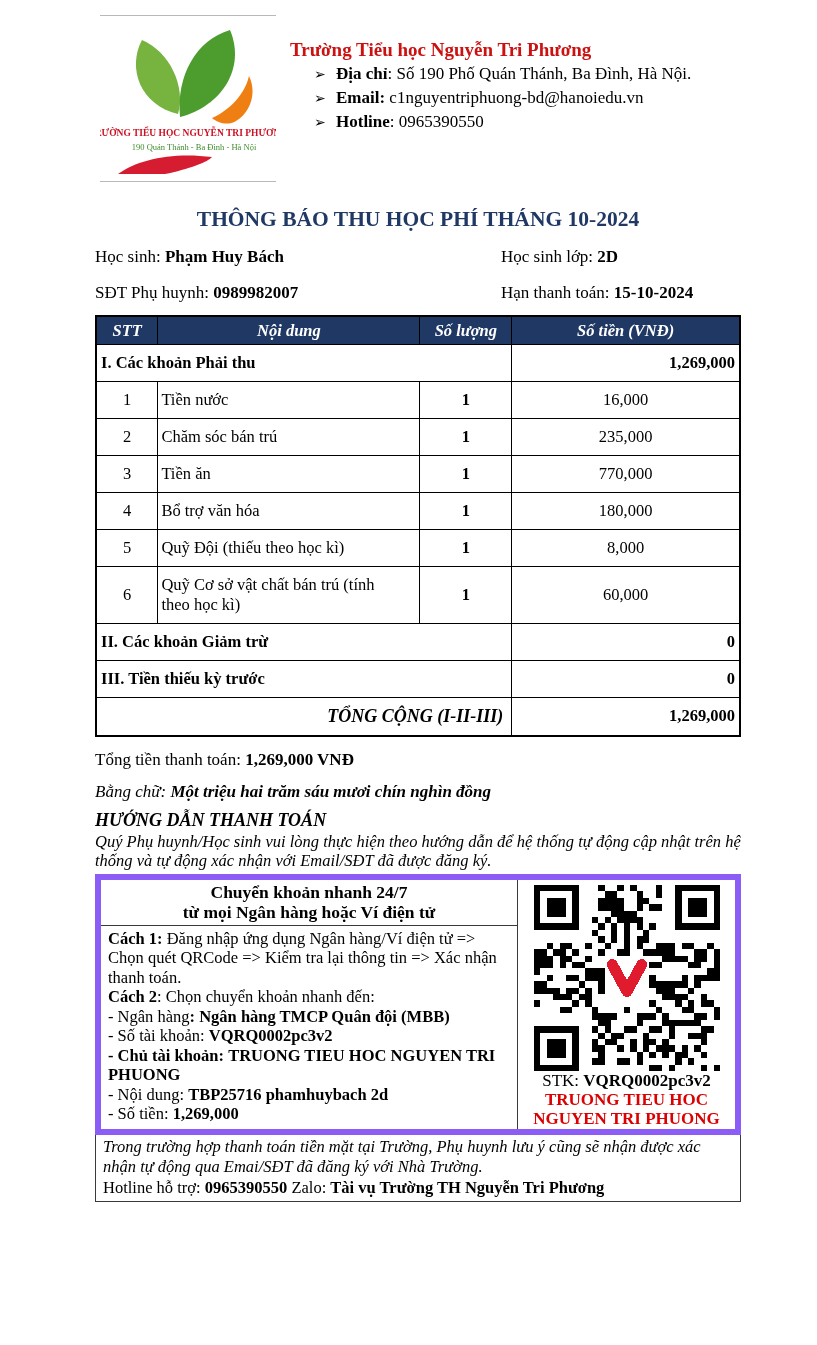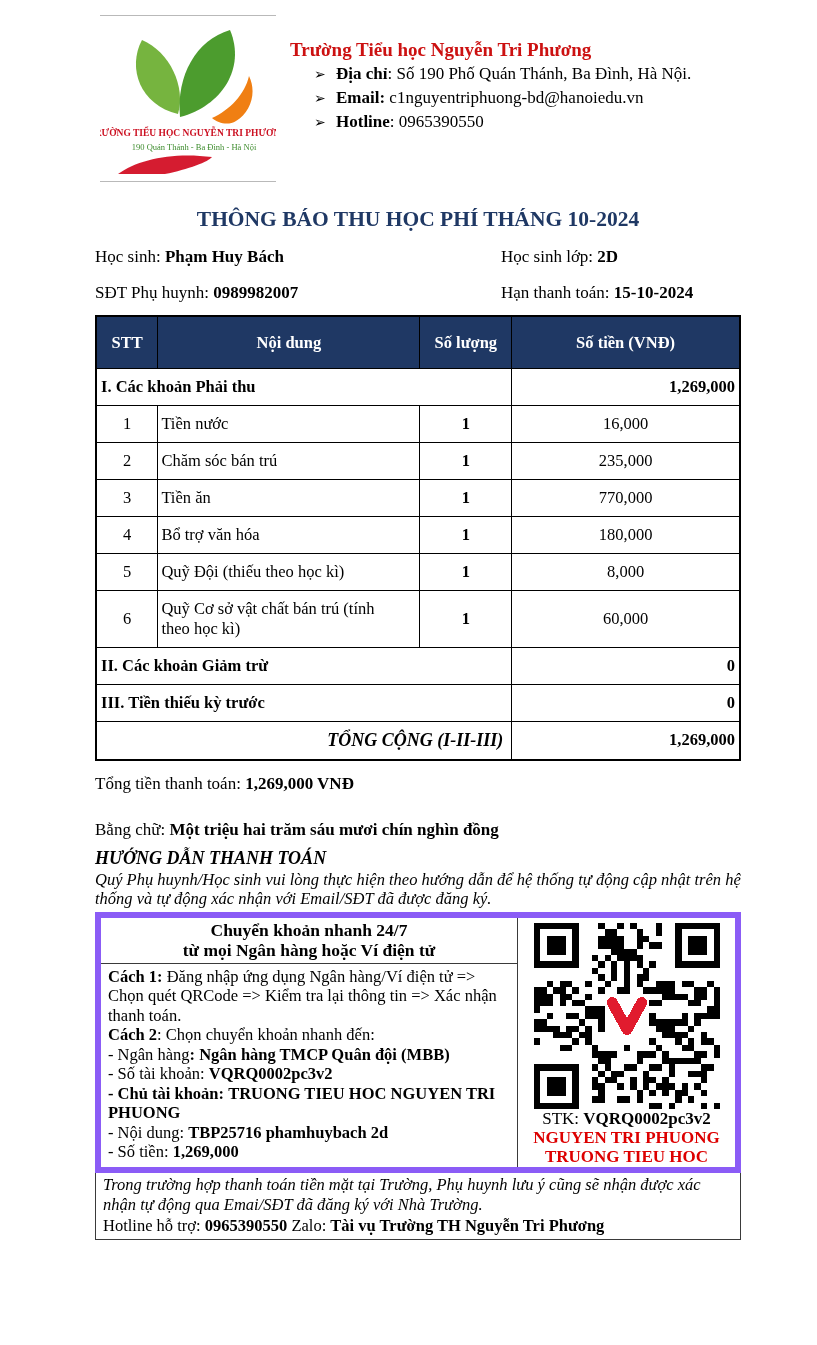--- a/index.html
+++ b/index.html
@@ -51,26 +51,26 @@
     text-align: center; vertical-align: middle; line-height: 19px; padding: 2px 3px;
   }
   td.c { text-align: center; }
   td.qty { text-align: center; font-weight: bold; }
   td.amt { text-align: center; }
   tr.section td.lbl-cell { font-weight: bold; padding-left: 4px; }
   tr.section td.amt-cell { font-weight: bold; text-align: right; padding-right: 4px; }
   tr.total-row td.lbl-cell { font-weight: bold; font-style: italic; text-align: right; font-size: 18px; padding-right: 8px; }
   tr.total-row td.amt-cell { font-weight: bold; text-align: right; padding-right: 4px; }
   table.fee-table td { height: 21px; }
-  table.fee-table tr.hdr th { height: 52px; }
+  table.fee-table tr.hdr th { height: 28px; font-style: italic; }
 
   
   .totals { font-size: 17px; }
   .line-total { margin-top: 13px; }
-  .line-words { margin-top: 26px; }
+  .line-words { margin-top: 12px; font-style: italic; }
   .line-words b { font-weight: bold; }
   .guide-title { margin-top: 8px; font-weight: bold; font-style: italic; font-size: 18px; }
   .guide-text { font-style: italic; line-height: 19px; font-size: 16.5px; margin-top: 1px; }
 
   
   .pay-wrap { margin-top: 4px; border: 6px solid #8b5cf6; display: flex; }
   .pay-left { width: 417px; border-right: 1px solid #3a3a3a; }
   .pay-header {
     text-align: center; font-weight: bold; font-size: 17.5px;
     line-height: 20px; padding: 2px 0 3px; border-bottom: 1px solid #3a3a3a;
@@ -497,22 +497,22 @@
           <rect x="24" y="2" width="3" height="3" fill="#000"></rect>
           <rect x="0" y="22" width="7" height="7" fill="#000"></rect>
           <rect x="1" y="23" width="5" height="5" fill="#fff"></rect>
           <rect x="2" y="24" width="3" height="3" fill="#000"></rect>
           <path d="M12.2,12.4 L14.5,16.6 L16.8,12.4" fill="none" stroke="#e11b2e" stroke-width="1.7" stroke-linecap="round" stroke-linejoin="round"></path>
         </svg>
       <div class="stk-line">
         <span>STK:</span>
         <b>VQRQ0002pc3v2</b>
       </div>
+      <div class="qr-holder">TRUONG TIEU HOC</div>
       <div class="qr-holder">NGUYEN TRI PHUONG</div>
-      <div class="qr-holder">TRUONG TIEU HOC</div>
     </div>
   </div>
 
   <div class="footer-box">
     <span class="footer-note">Trong trường hợp thanh toán tiền mặt tại Trường, Phụ huynh lưu ý cũng sẽ nhận được xác nhận tự động qua Emai/SĐT đã đăng ký với Nhà Trường.</span>
     <div class="footer-hotline">
       <span>Hotline hỗ trợ:</span>
       <b>0965390550</b>
       <span>Zalo:</span>
       <b>Tài vụ Trường TH Nguyễn Tri Phương</b>

